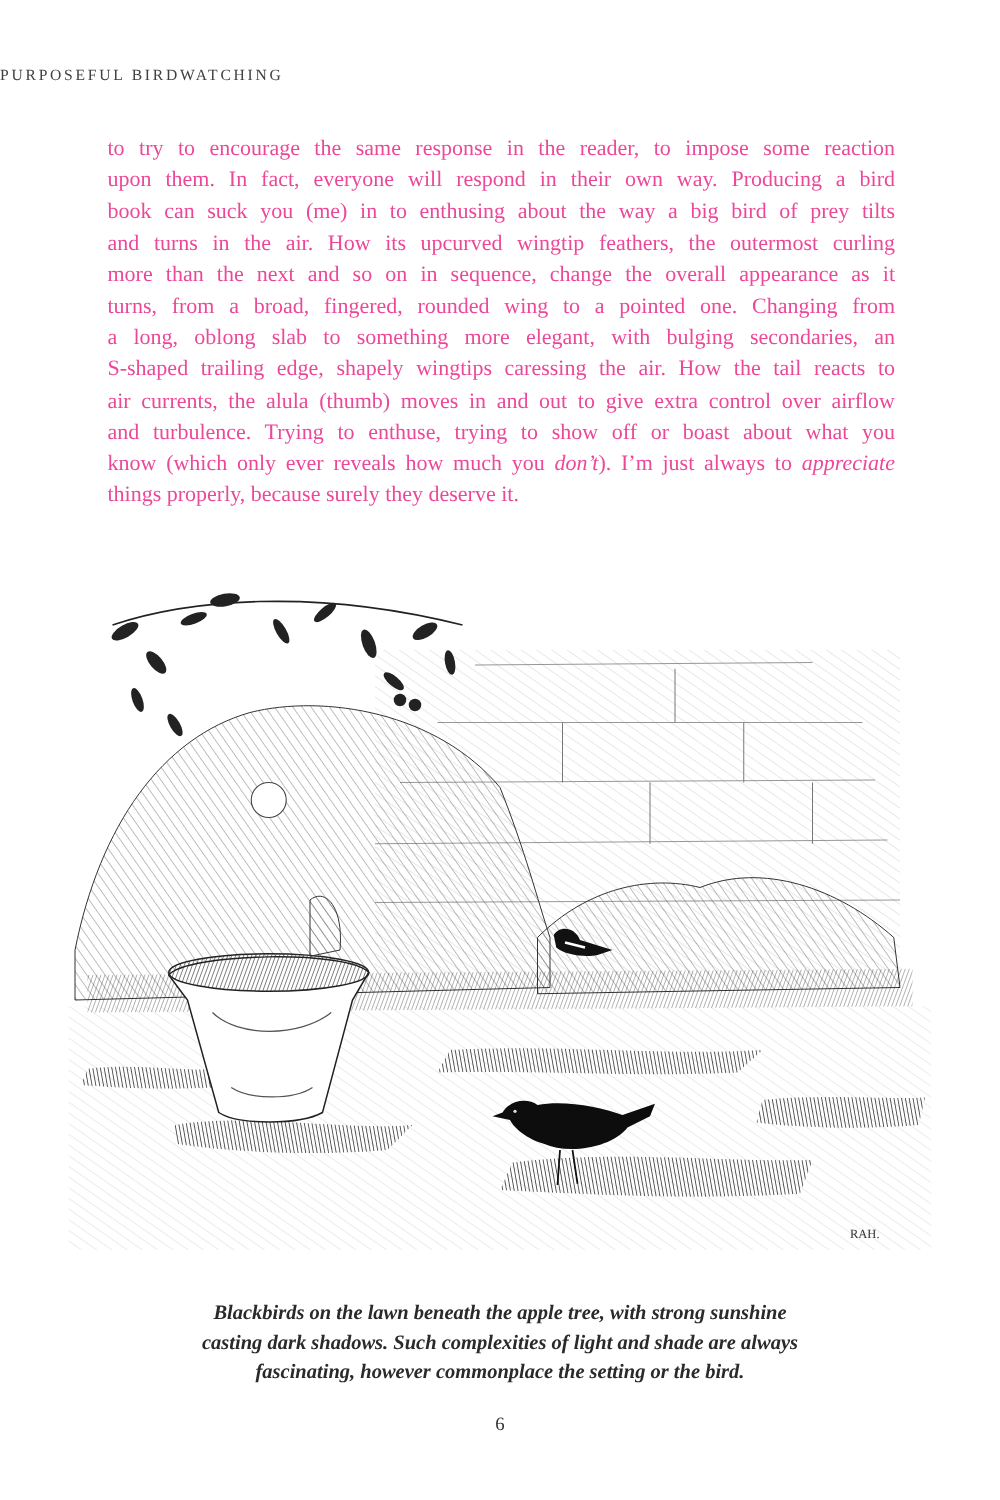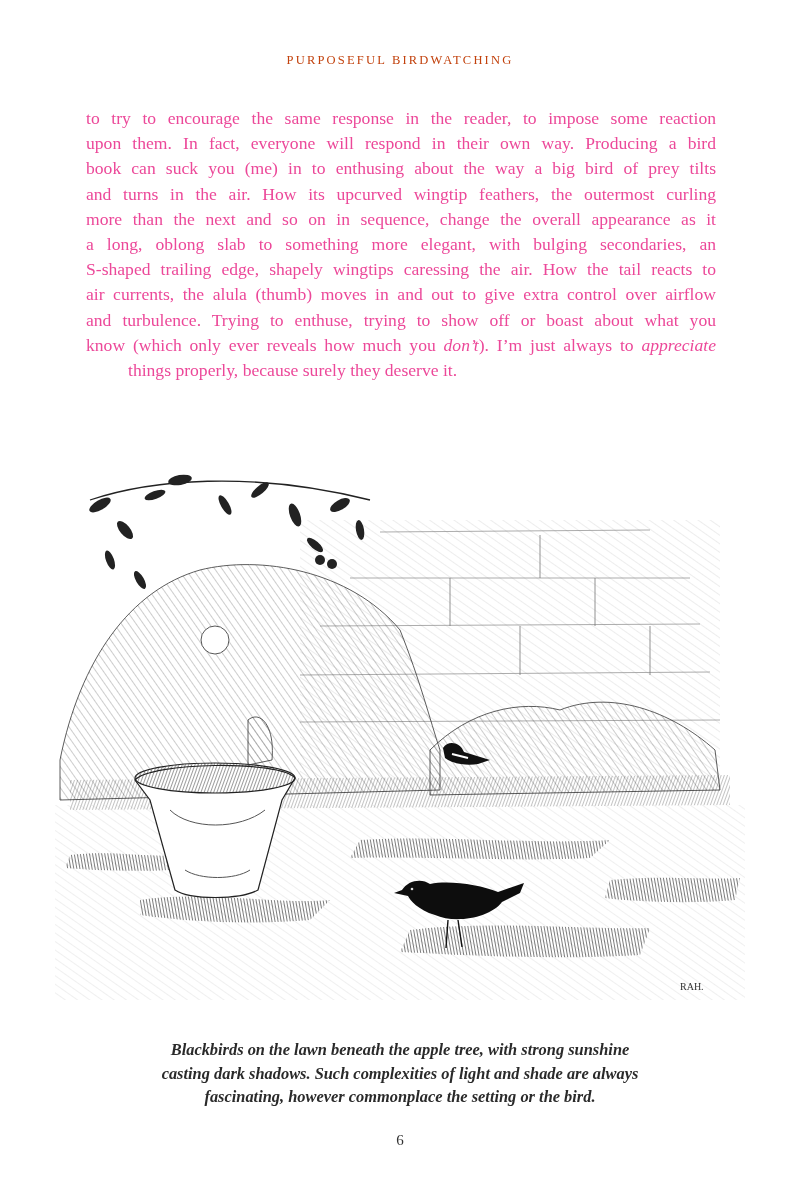--- a/index.html
+++ b/index.html
@@ -1,36 +1,37 @@
 <!DOCTYPE html>
 <html><head>
 <meta charset="utf-8">
 <style>
   html, body { margin: 0; padding: 0; background: #ffffff; }
   body { width: 800px; height: 1200px; position: relative; overflow: hidden; font-family: "Liberation Serif", "DejaVu Serif", serif; color: #1a1a1a; }
-  .running-head { position: absolute; top: 53px; left: 0; width: 800px; text-align: center; font-size: 12.5px; letter-spacing: 2.2px; color: #c2410c; }
+  .running-head { position: absolute; top: 53px; left: 0; width: 800px; font-size: 12.5px; letter-spacing: 2.2px; color: #404040; }
   .body-text { position: absolute; top: 106px; left: 86px; width: 630px; font-size: 17.6px; line-height: 25.2px; text-align: justify; color: #ec4899; }
   .body-text .line { display: block; text-align: justify; text-align-last: justify; white-space: nowrap; }
-  .body-text .line.last { text-align-last: left; margin-left: 42px; }
+  .body-text .line.last { text-align-last: left; }
   .body-text em { font-style: italic; margin-top: 29px; }
   .illustration { position: absolute; top: 460px; left: 50px; width: 700px; height: 545px; }
   .caption { position: absolute; top: 1038px; left: 100px; width: 600px; text-align: center; font-style: italic; font-size: 16.4px; line-height: 23.5px; color: #2a2a2a; font-weight: bold; }
   .folio { position: absolute; top: 1132px; left: 0; width: 800px; text-align: center; font-size: 15px; color: #333; }
 </style>
 </head>
 <body>
 
 <div class="running-head">PURPOSEFUL BIRDWATCHING</div>
 
 <div class="body-text">
   <span class="line">to try to encourage the same response in the reader, to impose some reaction</span>
   <span class="line">upon them. In fact, everyone will respond in their own way. Producing a bird</span>
   <span class="line">book can suck you (me) in to enthusing about the way a big bird of prey tilts</span>
   <span class="line">and turns in the air. How its upcurved wingtip feathers, the outermost curling</span>
   <span class="line">more than the next and so on in sequence, change the overall appearance as it</span>
+  <span class="line">turns, from a broad, fingered, rounded wing to a pointed one. Changing from</span>
   <span class="line">a long, oblong slab to something more elegant, with bulging secondaries, an</span>
   <span class="line">S-shaped trailing edge, shapely wingtips caressing the air. How the tail reacts to</span>
   <span class="line">air currents, the alula (thumb) moves in and out to give extra control over airflow</span>
   <span class="line">and turbulence. Trying to enthuse, trying to show off or boast about what you</span>
   <span class="line"><span>know (which only ever reveals how much you </span><em>don’t</em><span>). I’m just always to </span><em>appreciate</em></span>
   <span class="line last">things properly, because surely they deserve it.</span>
 </div>
 
 <svg class="illustration" viewBox="0 0 700 545" xmlns="http://www.w3.org/2000/svg">
   <defs>

